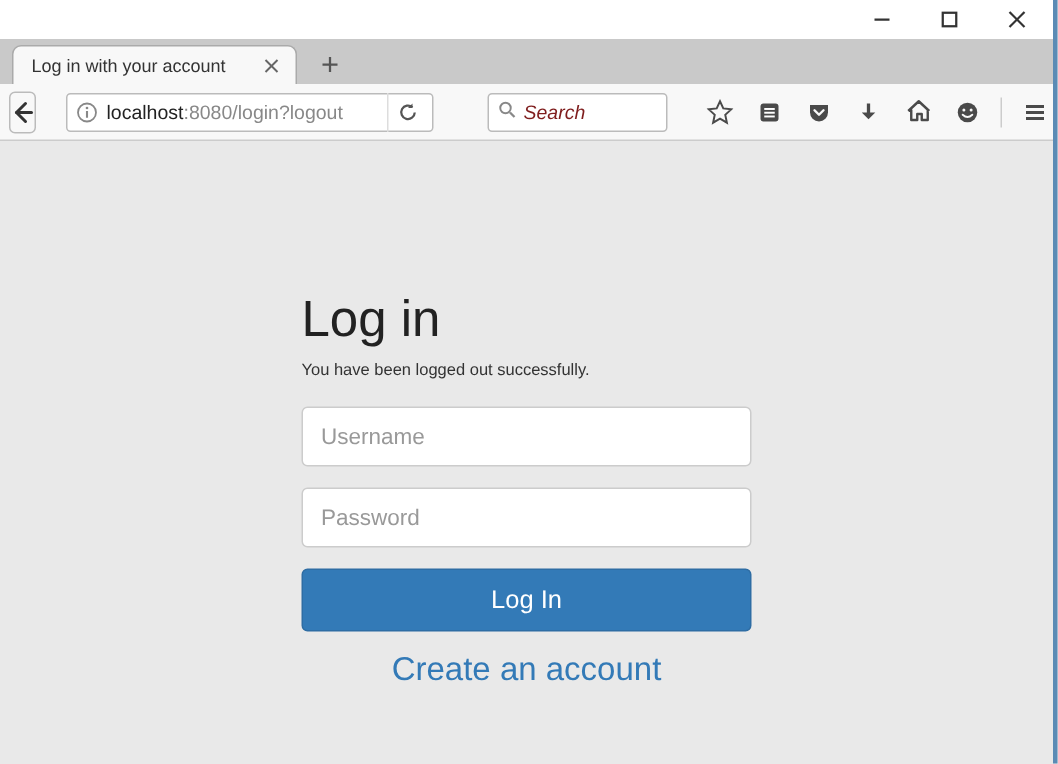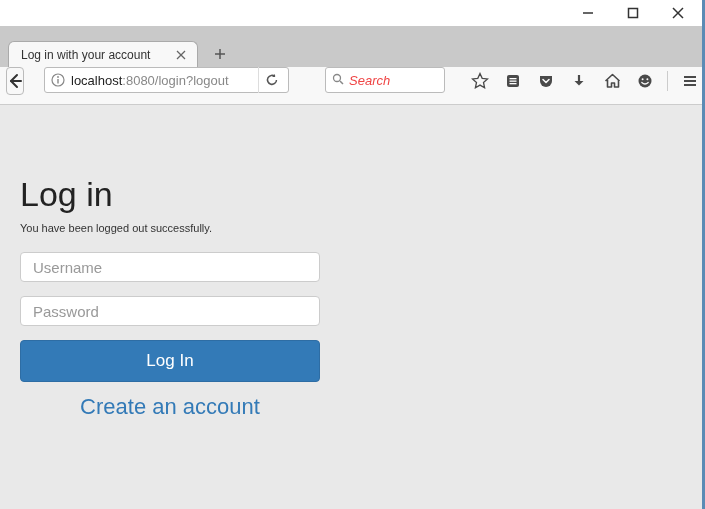--- a/index.html
+++ b/index.html
@@ -24,21 +24,21 @@
       width: 45px;
       height: 26px;
       display: flex;
       align-items: center;
       justify-content: center;
       color: #333;
     }
     .win-btn svg { display: block; }
     
     .tabstrip {
-      height: 41px;
+      height: 30px;
       background: #c9c9c9;
       display: flex;
       align-items: flex-end;
       padding-left: 8px;
       padding-top: 2px;
     }
     .tab {
       background: #f8f8f8;
       border-top-left-radius: 6px;
       border-top-right-radius: 6px;
@@ -63,21 +63,21 @@
       width: 28px; height: 26px;
       display: flex; align-items: center; justify-content: center;
       color: #555; margin-left: 8px;
     }
     
     .navbar {
       height: 38px;
       background: #f8f8f8;
       border-bottom: 1px solid #ccc;
       display: flex;
-      align-items: flex-start;
+      align-items: center;
       padding: 0 6px;
       gap: 20px;
     }
     .nav-btn {
       width: 28px; height: 28px;
       display: flex; align-items: center; justify-content: center;
       border-radius: 3px;
       color: #555;
     }
     .back-btn {
@@ -114,21 +114,21 @@
     .searchbox {
       display: flex;
       align-items: center;
       background: #fff;
       border: 1px solid #bbb;
       border-radius: 3px;
       height: 26px;
       flex: 0 0 120px;
       padding: 0 6px;
       font-size: 13px;
-      color: #ef4444;
+      color: #7f1d1d;
       font-style: italic;
       gap: 5px;
       margin-left: 16px;
     }
     .searchbox .mag { color: #888; font-style: normal; }
     .toolbar-icons {
       display: flex;
       align-items: center;
       gap: 3px;
       margin-left: auto;
@@ -139,38 +139,38 @@
       color: #4a4a4a;
     }
     .menu-sep {
       width: 1px; height: 20px; background: #ccc; margin: 0 4px;
     }
     
     .page {
       background: #e9e9e9;
       height: calc(509px - 26px - 30px - 38px);
       display: flex;
-      padding-top: 70px;
-      margin-left: 20px;
+      justify-content: center;
+      padding-top: 100px;
     }
     .login-card { width: 300px; }
     .login-title {
       font-size: 34px;
       font-weight: 500;
       color: #222;
       margin-bottom: 8px;
     }
     .login-msg {
       font-size: 11px;
       color: #333;
       margin-bottom: 18px;
     }
     .field {
       width: 100%;
-      height: 30px;
+      height: 40px;
       background: #fff;
       border: 1px solid #ccc;
       border-radius: 4px;
       padding: 0 12px;
       font-size: 15px;
       color: #333;
       margin-bottom: 14px;
       font-family: inherit;
     }
     .field::placeholder { color: #999; }

